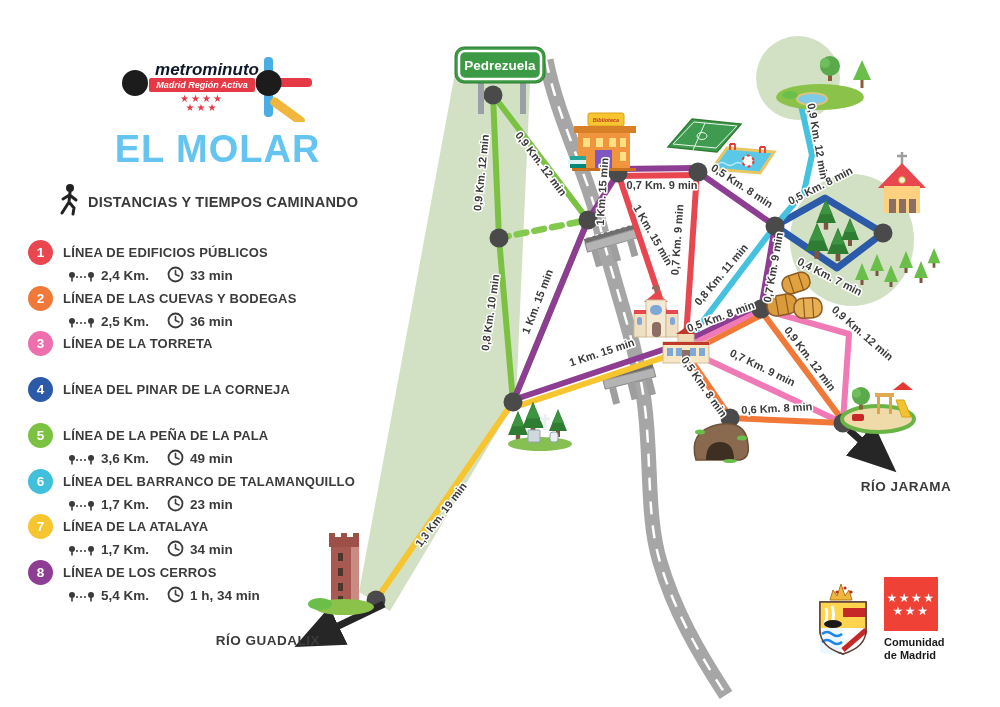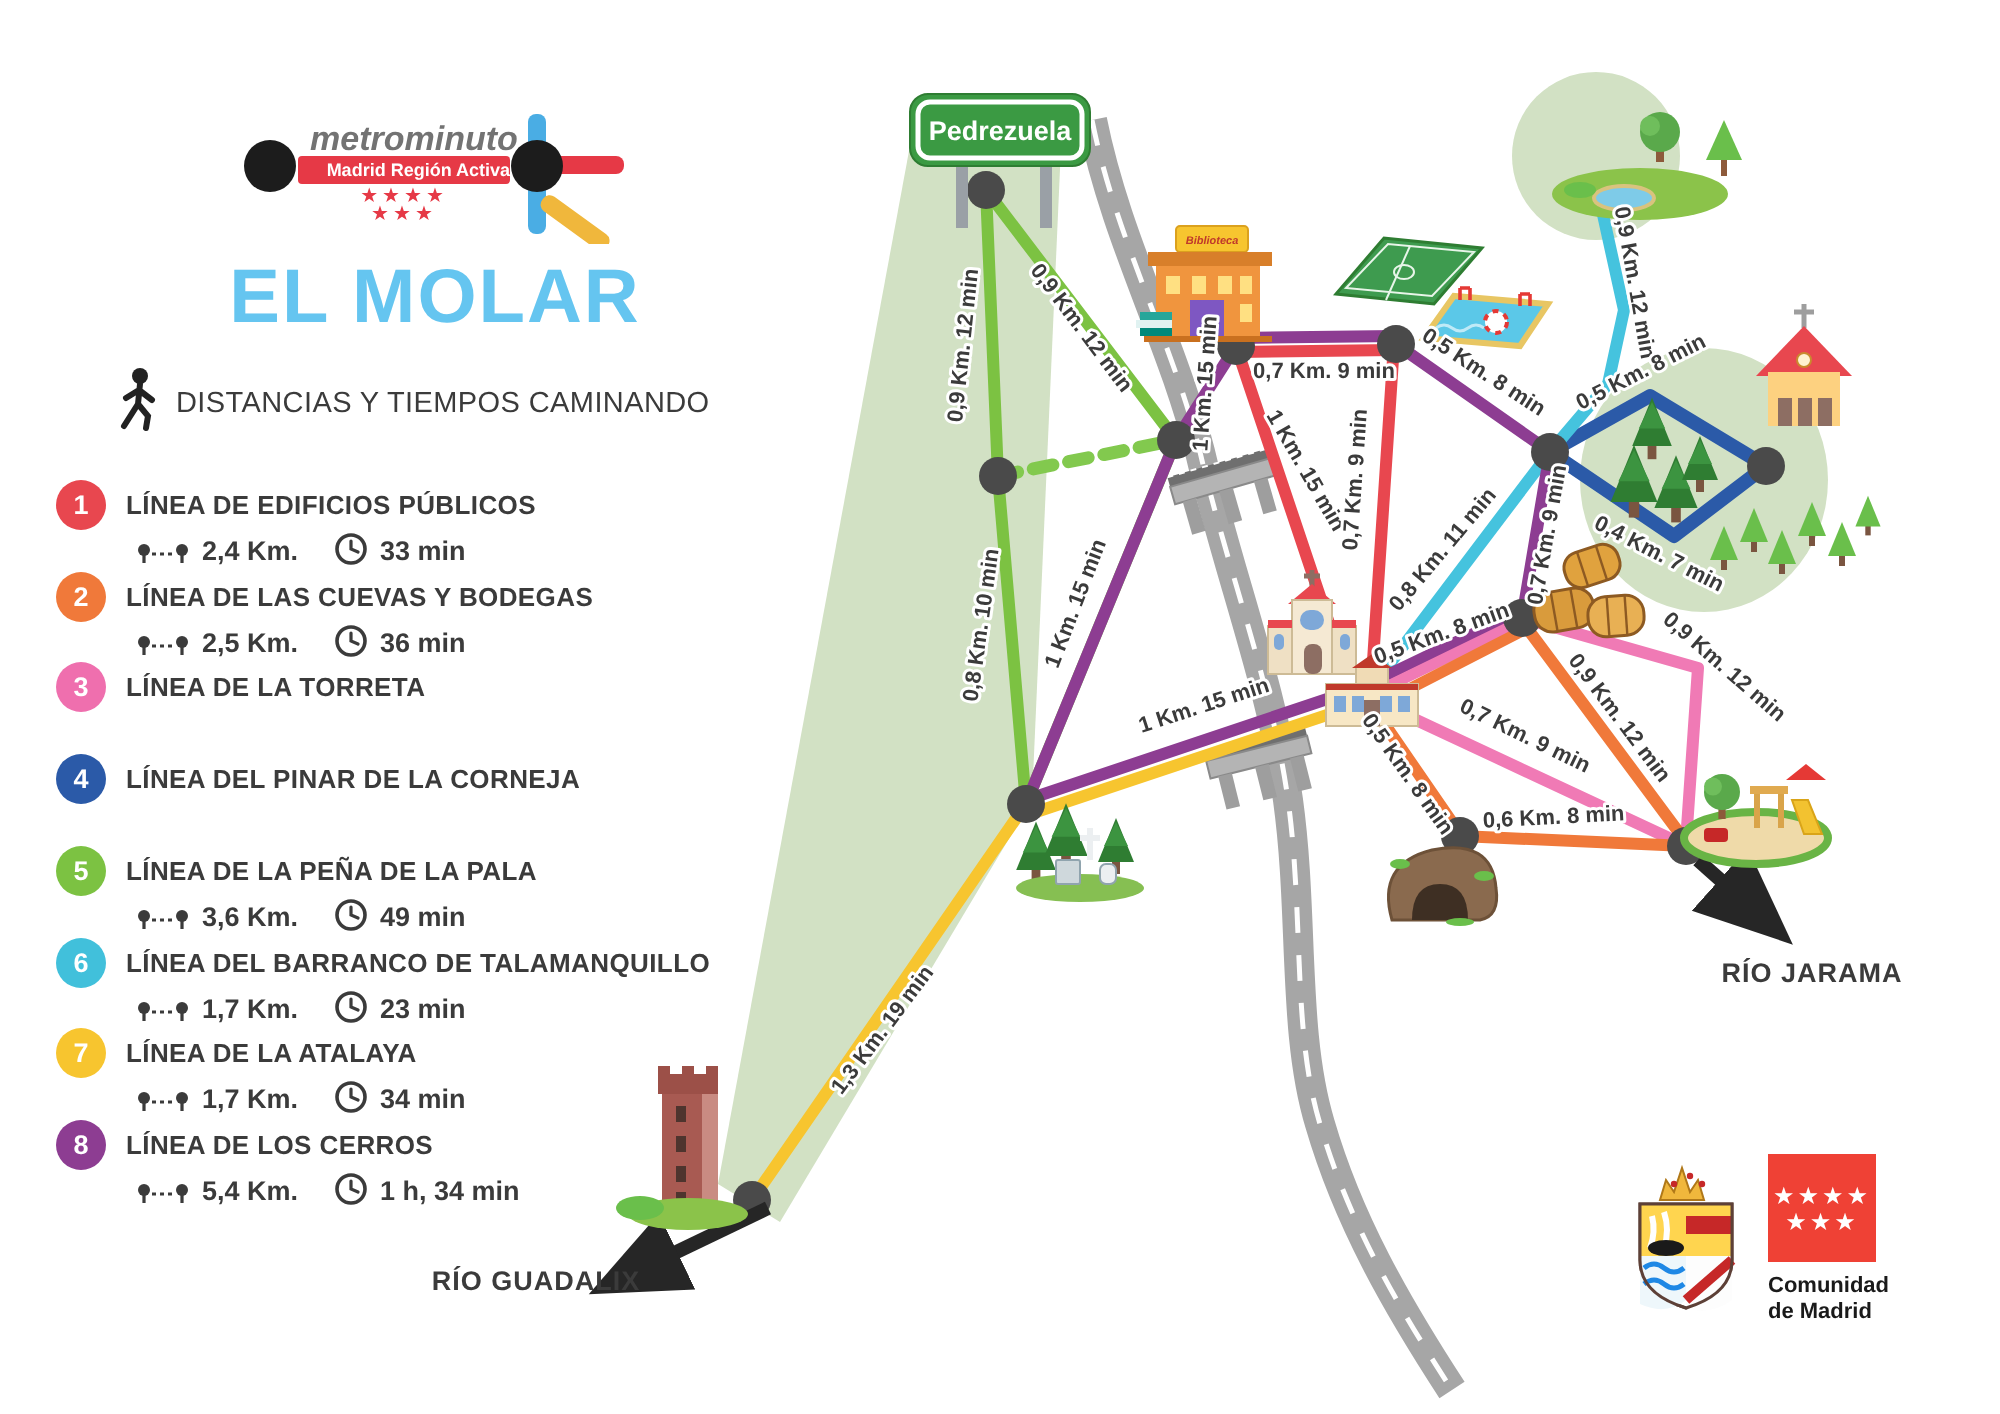--- a/index.html
+++ b/index.html
@@ -7,27 +7,27 @@
           font-family:"Liberation Sans","DejaVu Sans",sans-serif;color:#3b3b3b;}
   svg{display:block}
   .map-svg{position:absolute;left:0;top:0;}
   .map-label{font-size:11px;font-weight:bold;fill:#3b3b3b;text-anchor:middle;
              paint-order:stroke;stroke:#ffffff;stroke-width:3px;stroke-linejoin:round;}
   .rio-label{font-size:13.5px;font-weight:bold;fill:#3b3b3b;text-anchor:middle;letter-spacing:.5px;}
   .sign-label{font-size:13.5px;font-weight:bold;fill:#ffffff;text-anchor:middle;}
   .biblio-label{font-size:5.5px;font-weight:bold;fill:#c0392b;text-anchor:middle;font-style:italic;}
   .page-title{position:absolute;left:110px;top:128px;width:215px;text-align:center;
               font-size:38px;font-weight:800;letter-spacing:1px;}
-  .subtitle{position:absolute;left:88px;top:194px;font-size:14.5px;font-weight:normal;letter-spacing:.2px;}
+  .subtitle{position:absolute;left:88px;top:194px;font-size:14.5px;font-weight:bold;letter-spacing:.2px;}
   .walk-ico{position:absolute;left:56px;top:183px;}
   .brand{position:absolute;left:118px;top:52px;width:200px;height:70px;}
   .brand-name{position:absolute;left:34px;top:8px;width:110px;text-align:center;
               font-size:17px;font-weight:bold;font-style:italic;}
   .brand-band{position:absolute;left:31px;top:26px;width:106px;height:14px;border-radius:2px;
-              text-align:right;font-size:9px;font-weight:bold;color:#fff;line-height:14px;}
+              text-align:center;font-size:9px;font-style:italic;font-weight:bold;color:#fff;line-height:14px;}
   .brand-stars{position:absolute;left:31px;top:42px;width:106px;text-align:center;
                font-size:10px;line-height:9px;letter-spacing:2px;}
   .legend-item{position:absolute;left:28px;width:370px;height:44px;}
   .lg-row{display:flex;align-items:center;}
   .badge{width:25px;height:25px;border-radius:50%;color:#fff;font-size:13.5px;font-weight:bold;
          display:flex;align-items:center;justify-content:center;flex:0 0 25px;}
   .lg-title{margin-left:10px;font-size:13px;font-weight:bold;white-space:nowrap;letter-spacing:.2px;}
   .lg-stats{display:flex;align-items:flex-end;margin-left:40px;margin-top:1px;font-size:13.5px;font-weight:bold;}
   .lg-stats .ico{margin-right:6px;}
   .lg-stats .clock{margin-left:18px;}
@@ -353,21 +353,21 @@
   <div class="brand">
     <svg width="200" height="70" viewBox="0 0 200 70">
       <circle cx="17" cy="31" r="13" fill="#1c1c1c"></circle>
       <rect x="146" y="5" width="9" height="60" rx="4" fill="#4aade4"></rect>
       <g transform="translate(156,44) rotate(36)">
           <rect x="0" y="0" width="40" height="9" rx="4" fill="#f0b73c"></rect>
         </g>
       <rect x="152" y="26" width="42" height="9" rx="4" fill="#e63946"></rect>
       <circle cx="150.5" cy="31" r="13" fill="#1c1c1c"></circle>
     </svg>
-    <div class="brand-name" style="color:#737373">metrominuto</div>
+    <div class="brand-name" style="color:#0f172a">metrominuto</div>
     <div class="brand-band" style="background:#e63946">Madrid Región Activa</div>
     <div class="brand-stars" style="color:#e63946">
       <span>★★★★</span><br><span>★★★</span>
     </div>
   </div>
 
   <div class="page-title" style="color:#65c5f0">EL MOLAR</div>
 
   <svg class="walk-ico" width="26" height="34" viewBox="0 0 26 34">
     <circle cx="14" cy="5" r="4" fill="#222"></circle>

